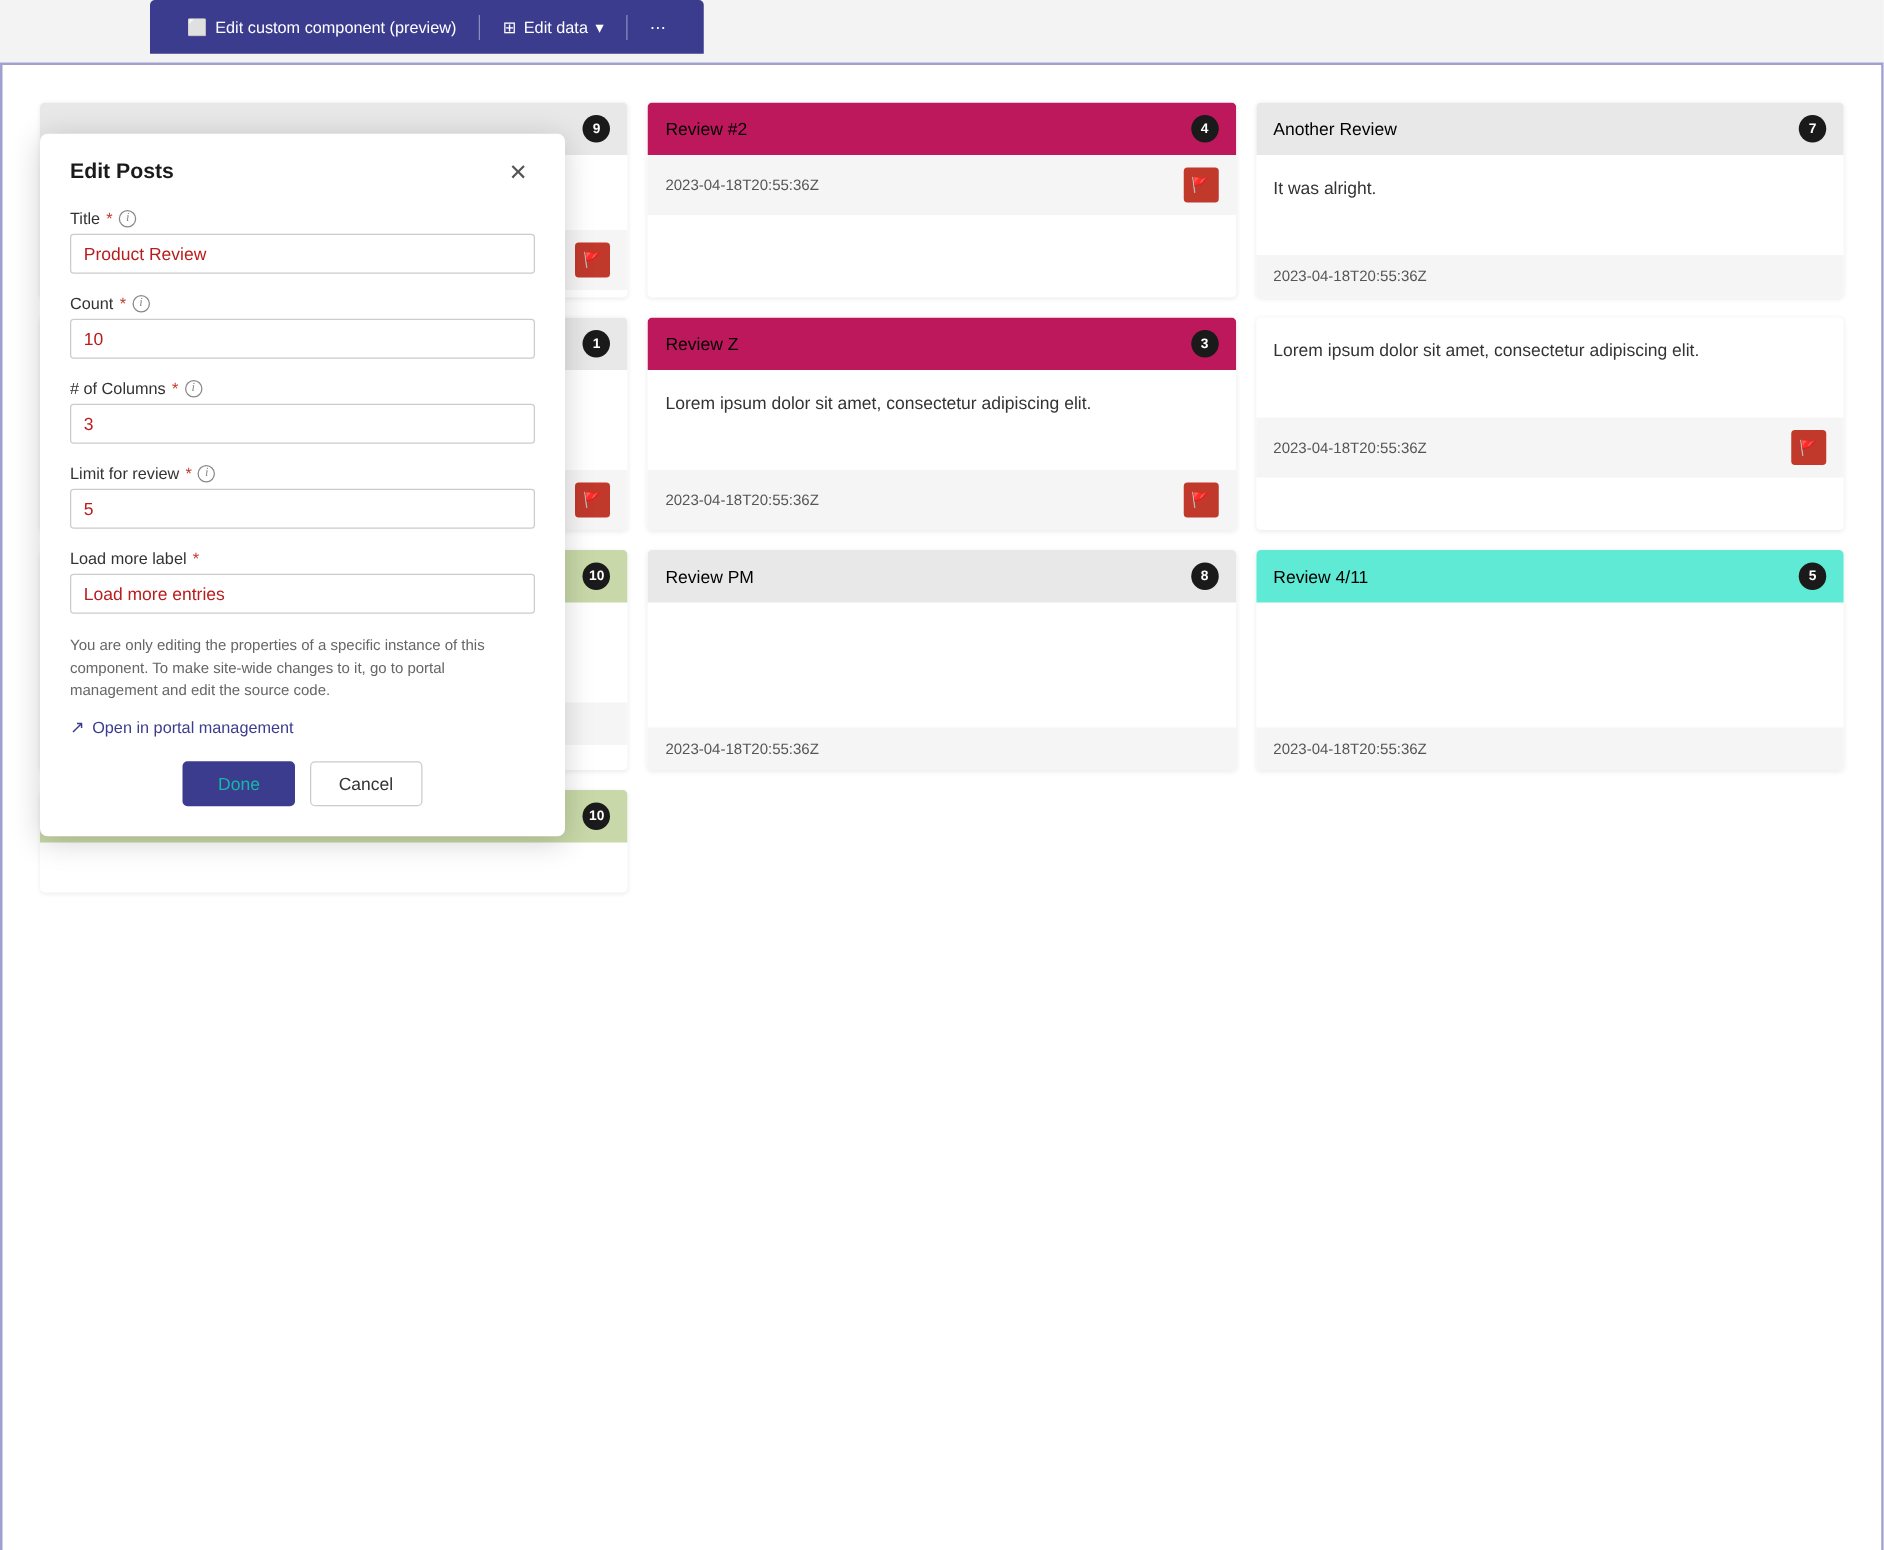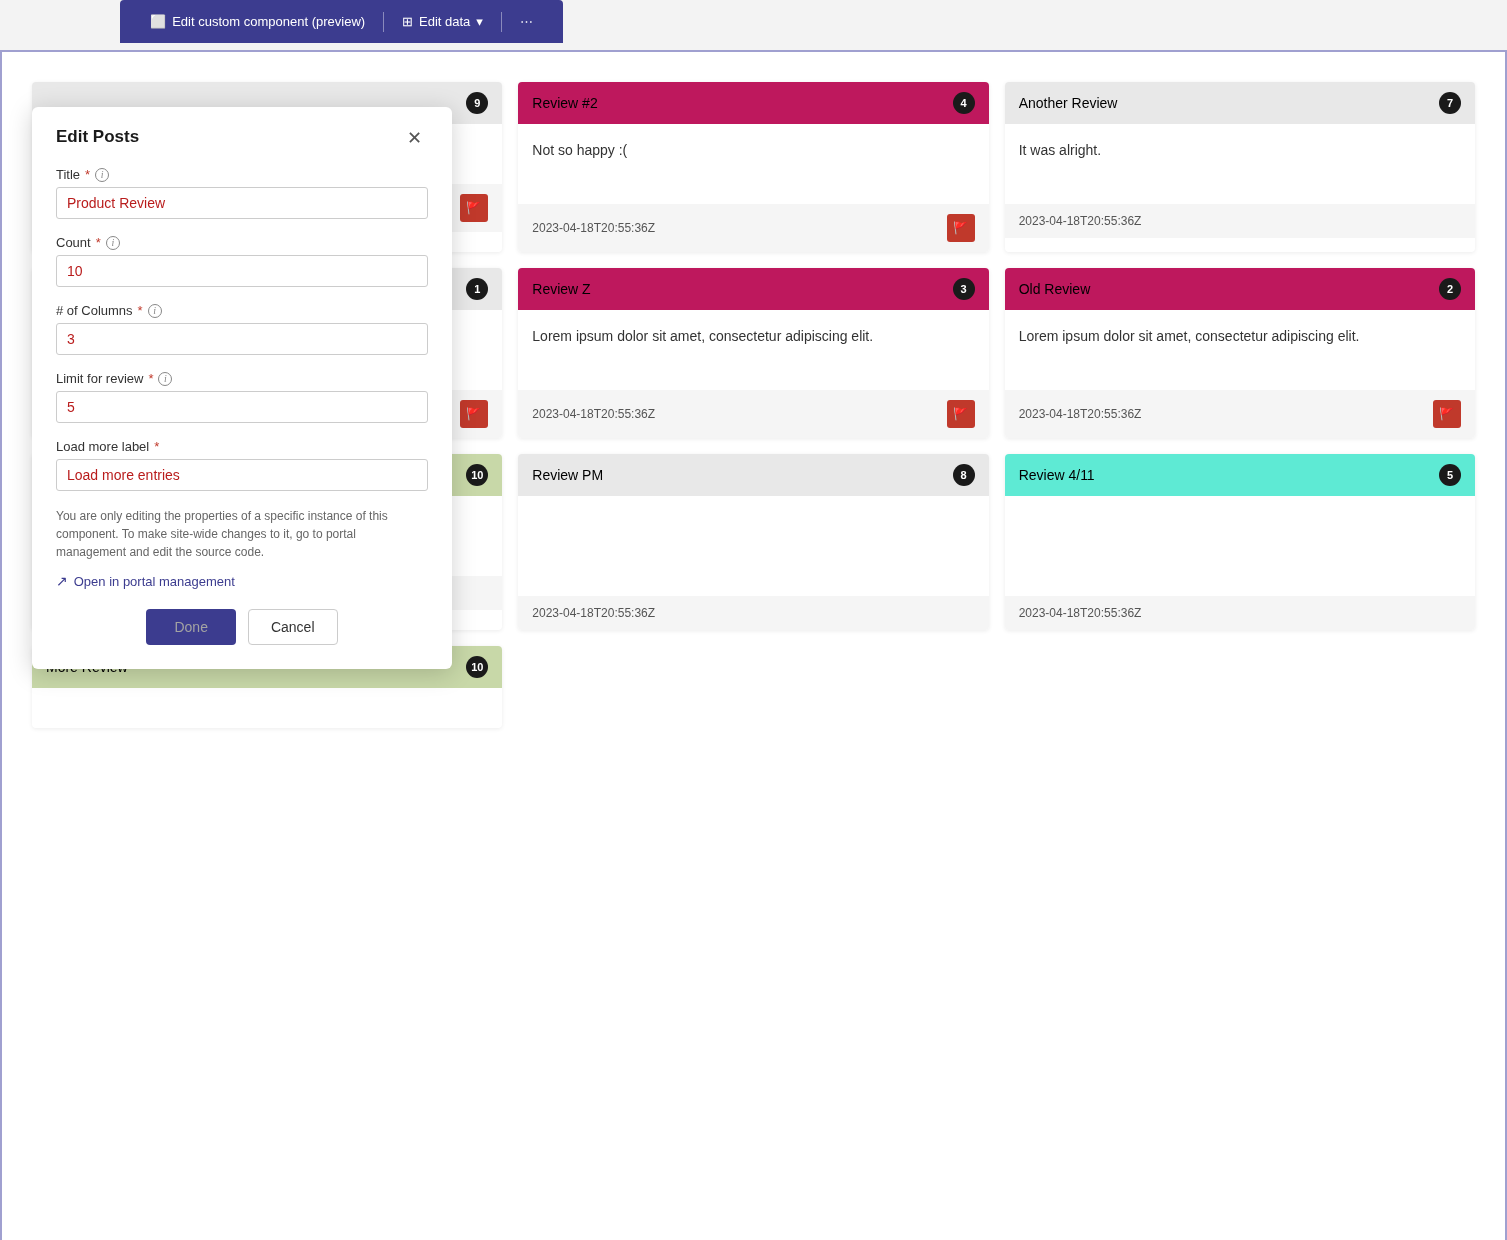--- a/index.html
+++ b/index.html
@@ -211,21 +211,21 @@
     }
 
     .modal-actions {
       display: flex;
       justify-content: center;
       gap: 12px;
     }
 
     .btn-done {
       background: #3c3c8f;
-      color: #a3a3a3;
+      color: #14b8a6;
       border: none;
       border-radius: 4px;
       padding: 9px 28px;
       font-size: 14px;
       font-weight: 500;
       cursor: pointer;
     }
 
     .btn-cancel {
       background: white;
@@ -280,21 +280,20 @@
         <span style="font-size:12px;color:#555;">2023-04-18T20:55:36Z</span>
         <button class="flag-btn">🚩</button>
       </div>
     </div>
 
     <div class="review-card">
       <div class="card-header pink">
         <span>Review #2</span>
         <span class="badge">4</span>
       </div>
-      <div class="card-body">Not so happy :(</div>
       <div class="card-footer">
         <span>2023-04-18T20:55:36Z</span>
         <button class="flag-btn">🚩</button>
       </div>
     </div>
 
     <div class="review-card">
       <div class="card-header gray">
         <span>Another Review</span>
         <span class="badge">7</span>
@@ -323,24 +322,20 @@
         <span class="badge">3</span>
       </div>
       <div class="card-body">Lorem ipsum dolor sit amet, consectetur adipiscing elit.</div>
       <div class="card-footer">
         <span>2023-04-18T20:55:36Z</span>
         <button class="flag-btn">🚩</button>
       </div>
     </div>
 
     <div class="review-card">
-      <div class="card-header pink">
-        <span>Old Review</span>
-        <span class="badge">2</span>
-      </div>
       <div class="card-body">Lorem ipsum dolor sit amet, consectetur adipiscing elit.</div>
       <div class="card-footer">
         <span>2023-04-18T20:55:36Z</span>
         <button class="flag-btn">🚩</button>
       </div>
     </div>
 
     <div class="review-card">
       <div class="card-header green">
         <span>Awesome review</span>

